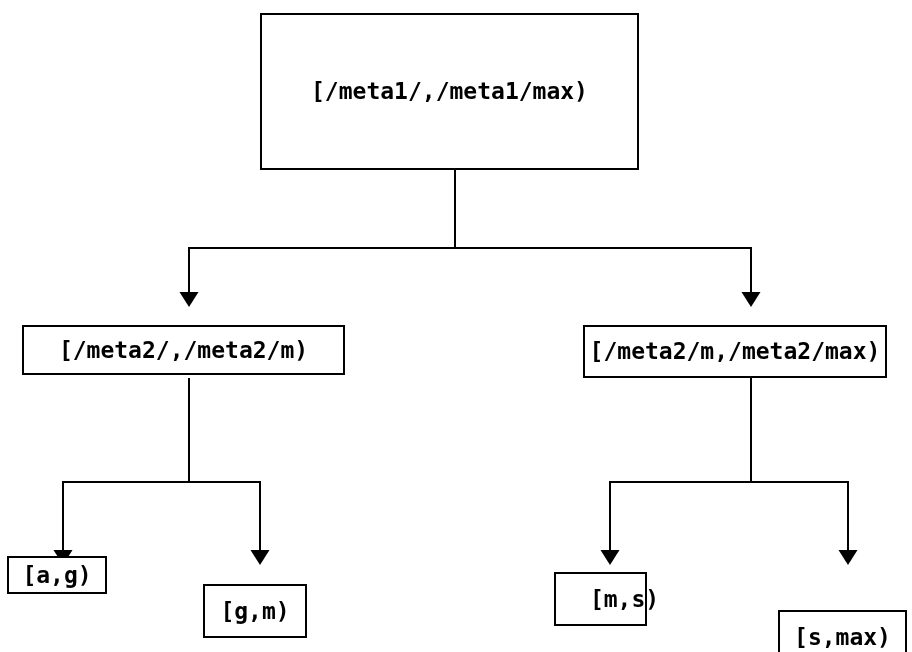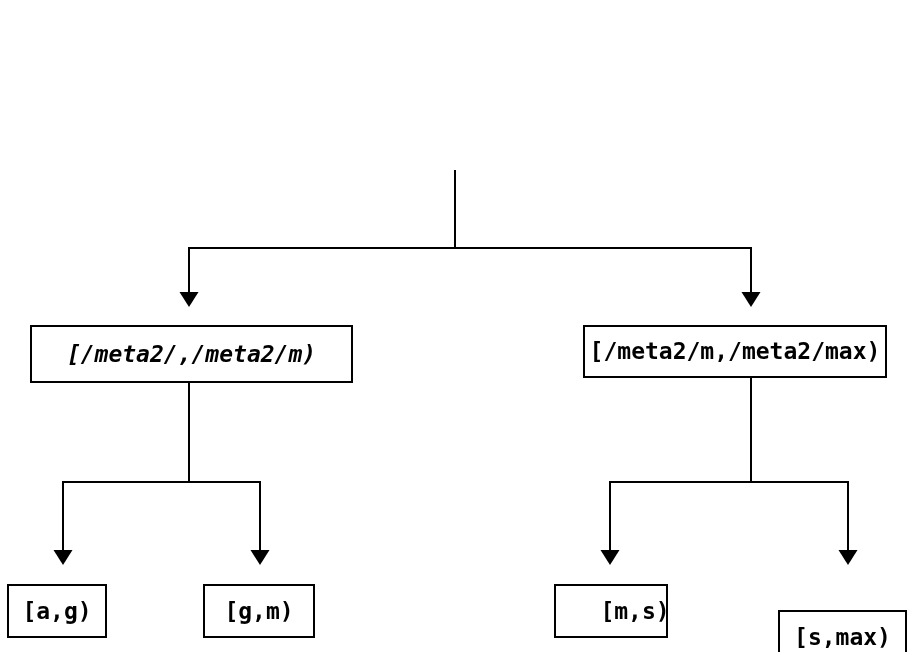--- a/index.html
+++ b/index.html
@@ -30,25 +30,25 @@
     display: flex;
     align-items: center;
     justify-content: center;
     font-weight: bold;
     font-size: 23px;
     line-height: 1;
     color: #000000;
     white-space: nowrap;
   }
   .node-root      { left: 260px; top: 13px;  width: 379px; height: 157px; }
-  .node-meta2-low { left: 30px;  top: 325px; width: 323px; height: 58px; font-style: italic; }
+  .node-meta2-low { left: 22px;  top: 325px; width: 323px; height: 50px; }
   .node-meta2-high{ left: 583px; top: 325px; width: 304px; height: 53px; }
-  .node-leaf-ag   { left: 7px;   top: 584px; width: 100px; height: 54px; }
-  .node-leaf-gm   { left: 203px; top: 584px; width: 112px; height: 54px; }
-  .node-leaf-ms   { left: 554px; top: 584px; width: 114px;  height: 54px; padding-left: 48px; }
+  .node-leaf-ag   { left: 7px;   top: 556px; width: 100px; height: 38px; }
+  .node-leaf-gm   { left: 203px; top: 584px; width: 104px; height: 54px; }
+  .node-leaf-ms   { left: 554px; top: 572px; width: 93px;  height: 54px; padding-left: 48px; }
   .node-leaf-smax { left: 778px; top: 584px; width: 129px; height: 54px; margin-top: 26px; }
 </style>
 </head>
 <body>
 
 <div class="canvas">
 
   <svg class="edges" width="912" height="652" viewBox="0 0 912 652" xmlns="http://www.w3.org/2000/svg">
     <g stroke="#000000" stroke-width="2" fill="none">
 
@@ -67,20 +67,23 @@
     <g fill="#000000" stroke="none">
       <polygon points="179.5,292 198.5,292 189,307"></polygon>
       <polygon points="741.5,292 760.5,292 751,307"></polygon>
       <polygon points="53.5,550 72.5,550 63,565"></polygon>
       <polygon points="250.5,550 269.5,550 260,565"></polygon>
       <polygon points="600.5,550 619.5,550 610,565"></polygon>
       <polygon points="838.5,550 857.5,550 848,565"></polygon>
     </g>
   </svg>
 
+  <div class="node node-root">
+    <span>[/meta1/,/meta1/max)</span>
+  </div>
 
   <div class="node node-meta2-low">
     <span>[/meta2/,/meta2/m)</span>
   </div>
 
   <div class="node node-meta2-high">
     <span>[/meta2/m,/meta2/max)</span>
   </div>
 
   <div class="node node-leaf-ag">

